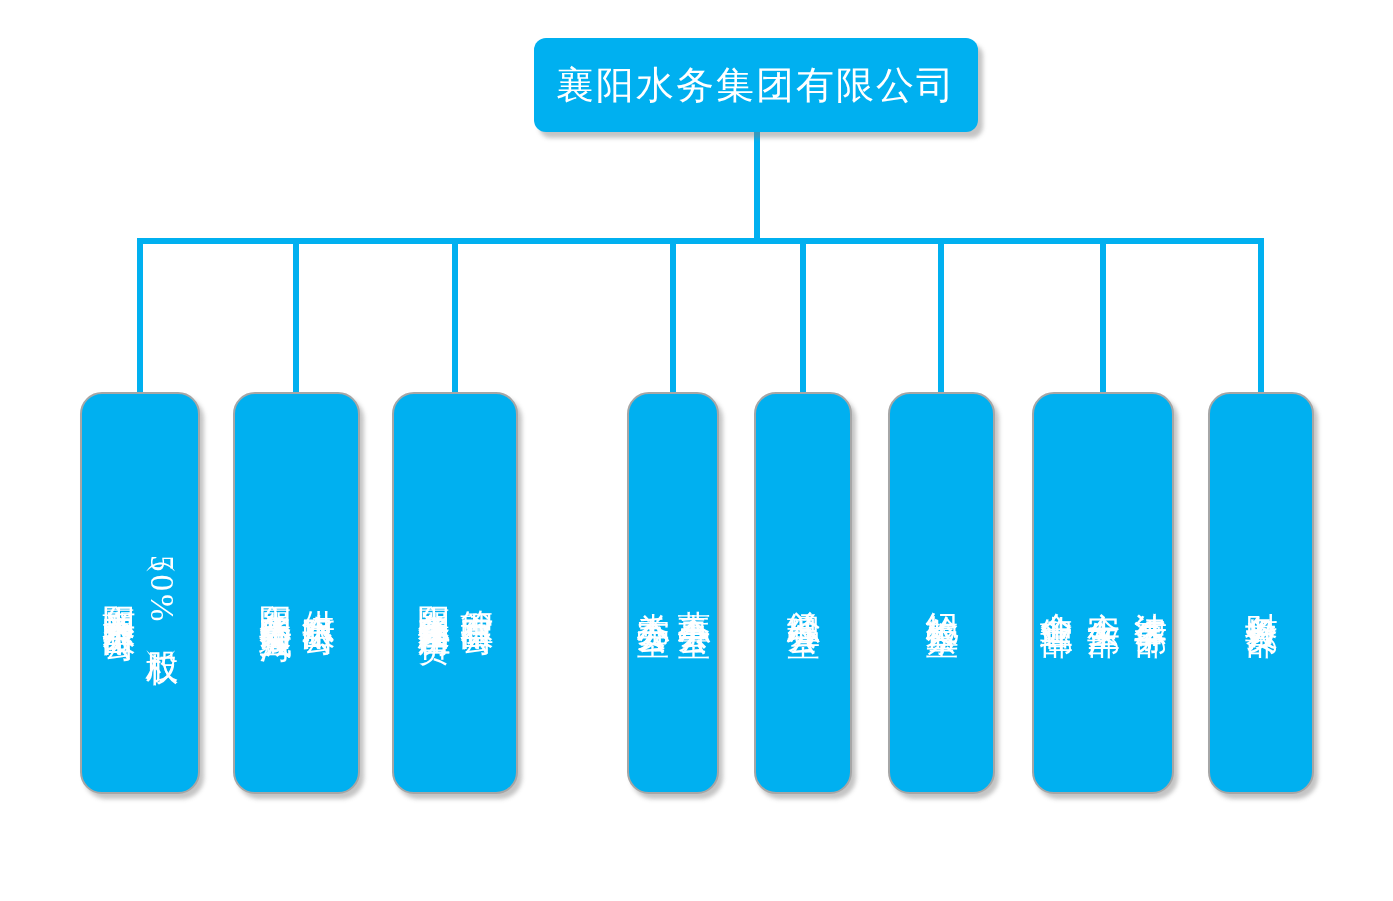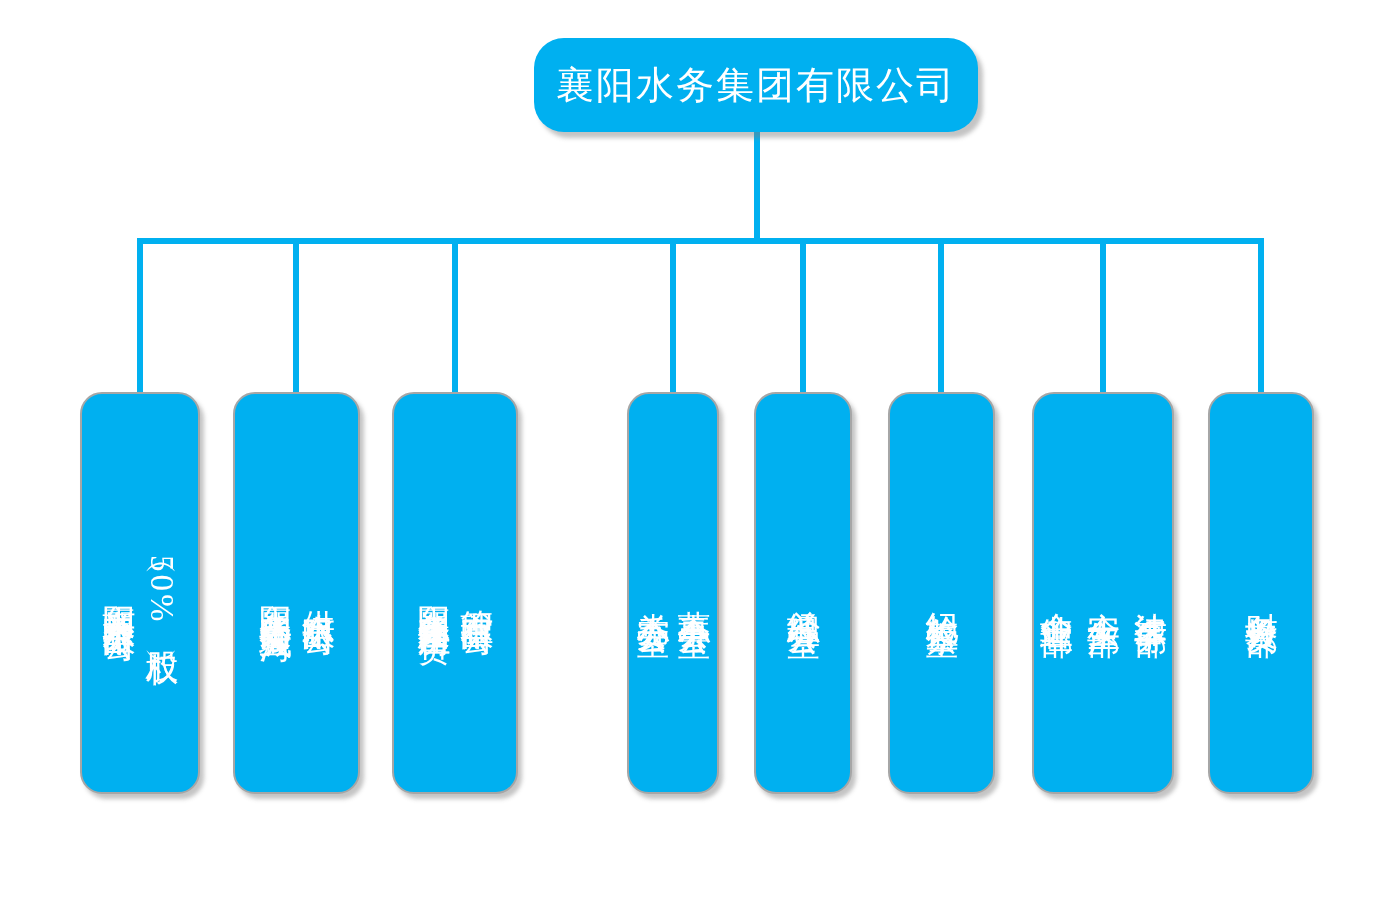--- a/index.html
+++ b/index.html
@@ -22,21 +22,21 @@
   .connector{position:absolute;background:var(--connector);}
   .stem {left:754px;top:130px;width:6px;height:110px;}
   .hbar {left:137px;top:238px;width:1127px;height:6px;}
   .drop {top:240px;width:6px;height:153px;}
   .d1{left:137px}.d2{left:293px}.d3{left:452px}.d4{left:670px}
   .d5{left:800px}.d6{left:938px}.d7{left:1100px}.d8{left:1258px}
   
   .root-node{
     position:absolute;left:534px;top:38px;width:444px;height:94px;
     background:var(--node-fill);
-    border-radius:30px;
+    border-radius:12px;
     box-shadow:5px 6px 4px rgba(125,125,125,.45);
     display:flex;align-items:center;justify-content:center;
     color:var(--node-text);
     font-size:38px;letter-spacing:2px;white-space:nowrap;
   }
   
   .child-node{
     position:absolute;top:392px;height:402px;
     background:var(--node-fill);
     border:2px solid var(--node-border);

